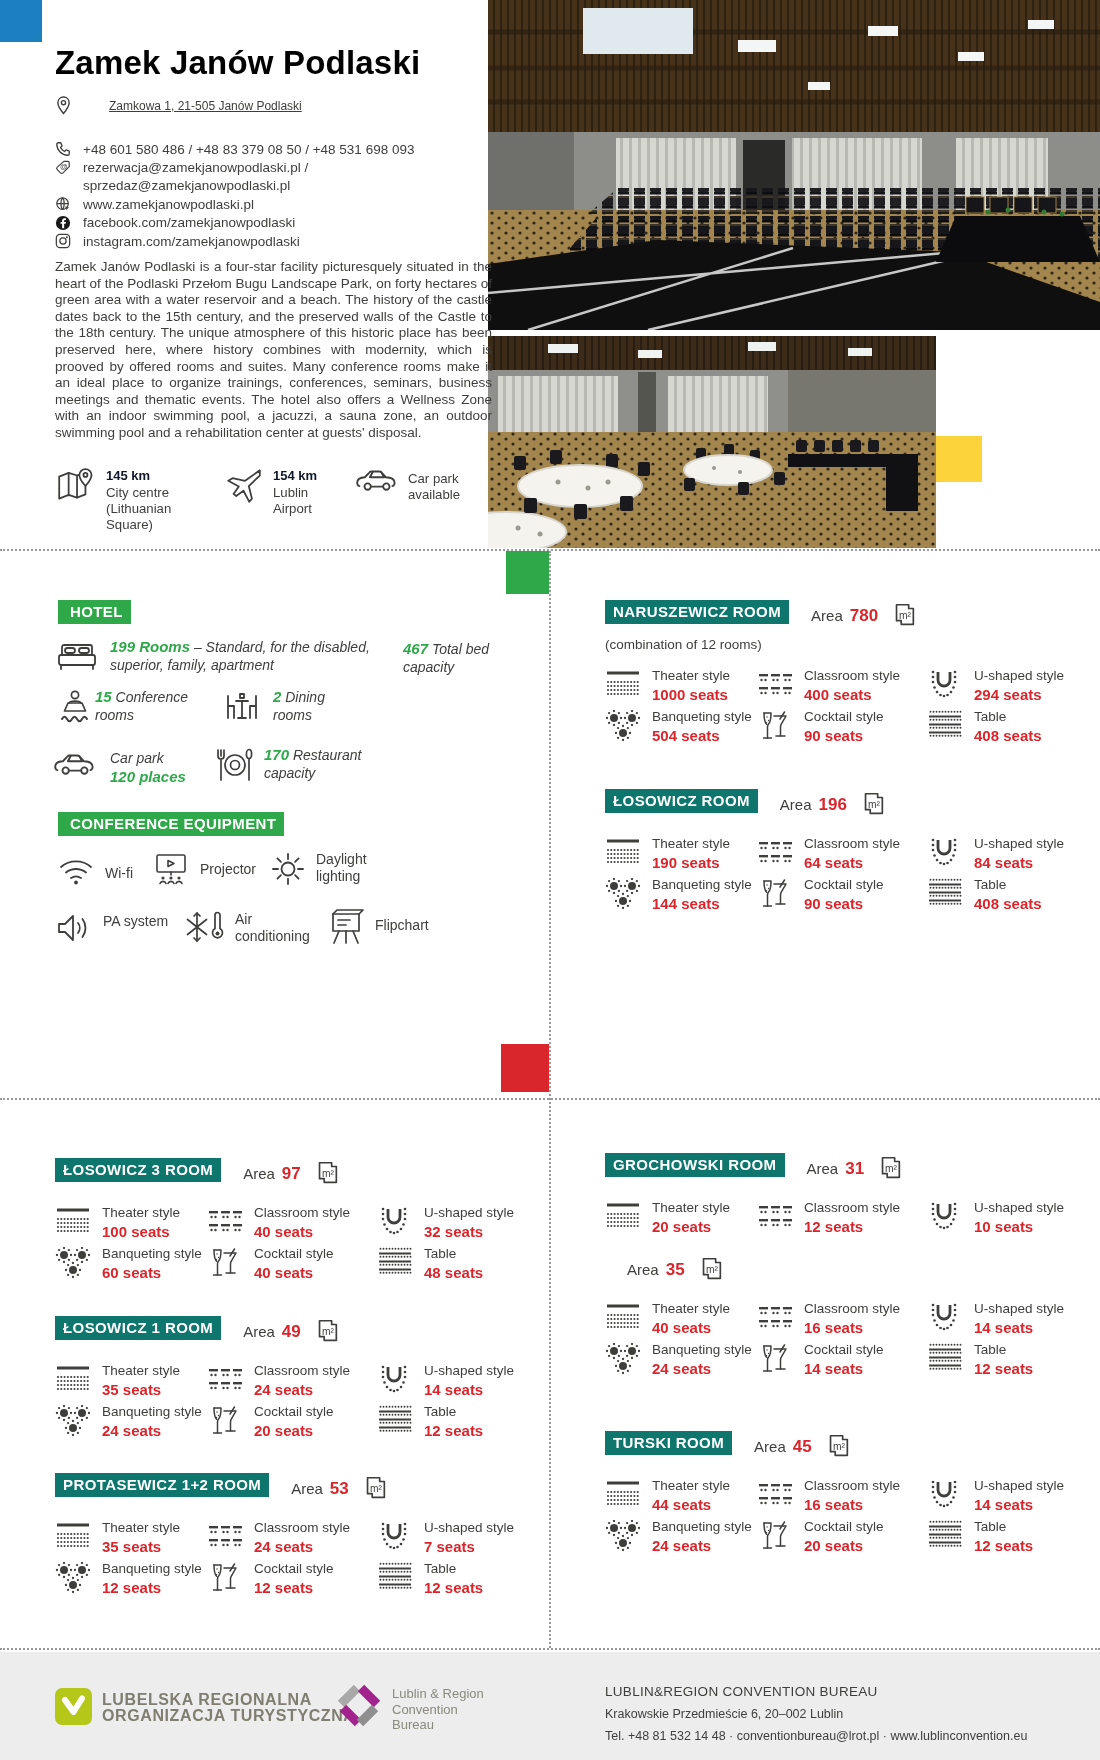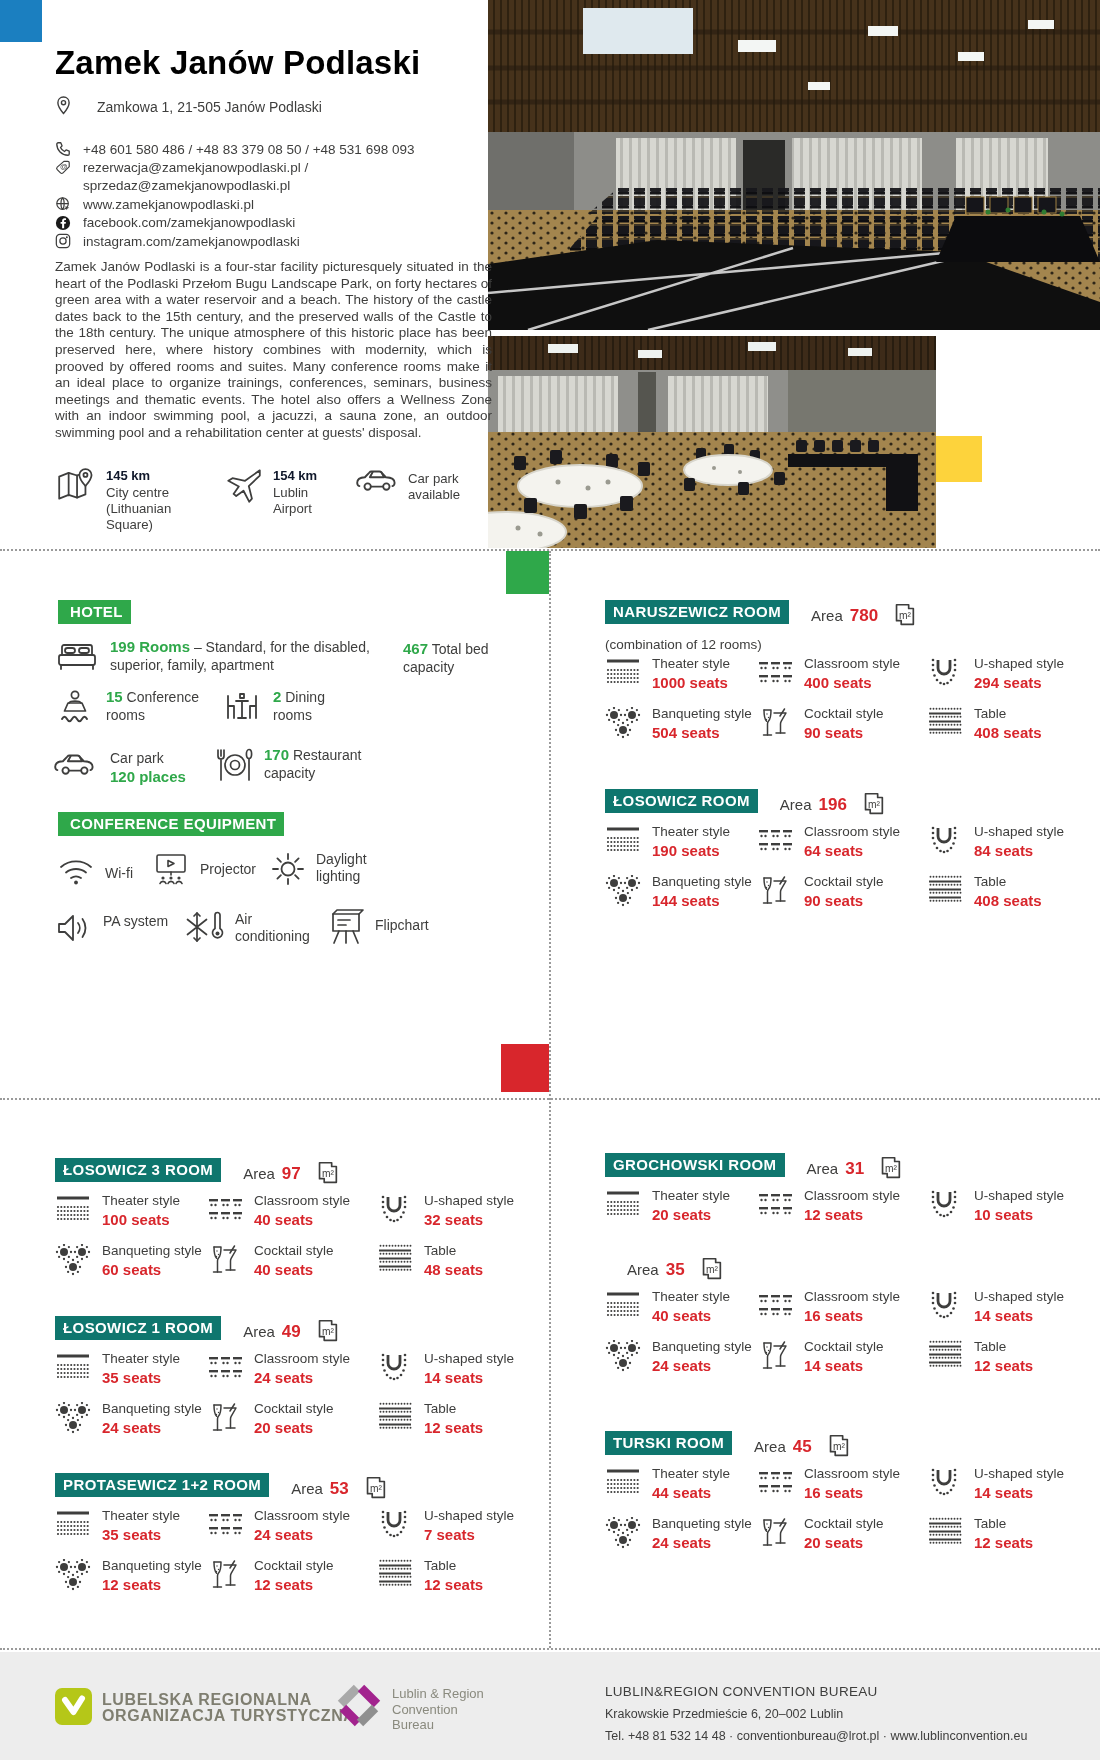--- a/index.html
+++ b/index.html
@@ -14,53 +14,53 @@
   #sq-blue{left:0;top:0;width:42px;height:42px;background:#1b7fc0;}
   #sq-green{left:506px;top:551px;width:43px;height:43px;background:#2fa84a;}
   #sq-red{left:501px;top:1044px;width:48px;height:48px;background:#d8262c;}
   #sq-yellow{left:936px;top:436px;width:46px;height:46px;background:#fdd33c;}
   
   .hdot{position:absolute;left:0;width:1100px;height:0;border-top:2px dotted #9a9a9a;}
   .vdot{position:absolute;left:549px;top:551px;height:1097px;width:0;border-left:2px dotted #9a9a9a;}
   
   #page-title{left:55px;top:44px;font-size:33px;font-weight:bold;color:#000000;letter-spacing:.2px;}
   #addr-row{left:56px;top:96px;display:flex;align-items:flex-start;}
-  #addr-row .ctx{margin-left:13px;font-size:14px;margin-top:3px;}
+  #addr-row .ctx{margin-left:25px;font-size:12px;margin-top:3px;text-decoration:underline;}
   #contact-list{left:55px;top:140px;}
   .crow{display:flex;align-items:center;height:18.4px;}
   .cic{width:28px;flex:0 0 28px;display:flex;align-items:center;}
   .ctx{font-size:13.5px;}
   #description{left:55px;top:259px;width:437px;font-size:13.5px;line-height:16.6px;text-align:justify;}
   .dist{position:absolute;display:flex;}
   .dist .dtx{margin-left:9px;}
   .dv{color:#0f172a;font-weight:bold;font-size:13px;line-height:19px;}
   .dl{font-size:13.2px;line-height:15.8px;}
   
   .badge{display:inline-block;color:#fff;font-weight:bold;font-size:15px;letter-spacing:.4px;padding:3px 8px 4px;white-space:nowrap;}
   .badge.green{background:#2fa84a;padding-left:12px;}
   .badge.red{background:#0f766e;}
   
-  .fact{position:absolute;display:flex;}
+  .fact{position:absolute;display:flex;font-style:italic;}
   .ftx{font-size:14px;line-height:17.5px;}
   .gv{color:#2fa84a;font-weight:bold;}
   .gv.big{font-size:15px;}
   
   .equip{position:absolute;display:flex;align-items:flex-start;}
   .eqtx{font-size:14px;line-height:16.5px;margin-left:10px;margin-top:9px;}
   .eqtx.wrap{margin-top:1px;}
   
   .room-card{position:absolute;width:495px;}
   .room-head{display:flex;align-items:flex-start;}
   .badge-lines{display:flex;flex-direction:column;align-items:flex-start;gap:2px;}
   .area{display:flex;align-items:center;margin-left:22px;margin-top:0;}
   .area .al{font-size:15px;}
   .area .av{color:#d8262c;font-size:17px;font-weight:bold;margin-left:7px;}
   .area .m2icon{margin-left:12px;display:flex;}
   .room-sub{font-size:13.5px;margin-top:6px;}
-  .stats{display:grid;grid-template-columns:152px 170px 1fr;row-gap:13px;margin-top:4px;}
+  .stats{display:grid;grid-template-columns:152px 170px 1fr;row-gap:4px;margin-top:16px;}
   .stat{display:flex;}
   .stat .sic{width:38px;flex:0 0 38px;margin-top:1px;}
   .stat .stx{margin-left:9px;}
   .stat .sl{font-size:13.5px;white-space:nowrap;}
   .stat .sv{font-size:15px;font-weight:bold;color:#d8262c;margin-top:3px;white-space:nowrap;}
   
   #photo1{left:488px;top:0;width:612px;height:330px;}
   #photo2{left:488px;top:336px;width:448px;height:212px;}
   #photo1 svg,#photo2 svg{display:block;width:100%;height:100%;}
   
@@ -319,21 +319,21 @@
     <span class="gv big">467</span><span> Total bed capacity</span>
   </div>
 </div>
 <div class="fact" style="left:55px;top:688px">
   <span id="ic-conf"><svg width="40" height="38" viewBox="0 0 40 38" fill="none" stroke="#3e3e3d" stroke-width="1.7" stroke-linejoin="round" stroke-linecap="round">
         <circle cx="20" cy="7" r="3.6"></circle>
         <path d="M14 15c1.5-2.4 10.5-2.4 12 0"></path>
         <path d="M13 15h14l3.5 8h-21z"></path>
         <path d="M7 31q2.5-4.5 5 0t5 0t5 0t5 0t5 0" stroke-width="2"></path>
       </svg></span>
-  <div class="ftx" style="margin-left:11px;width:112px">
+  <div class="ftx" style="width:112px">
     <span class="gv big">15</span><span> Conference rooms</span>
   </div>
 </div>
 <div class="fact" style="left:222px;top:688px">
   <span id="ic-dining"><svg width="40" height="36" viewBox="0 0 40 36" fill="none" stroke="#3e3e3d" stroke-width="1.8" stroke-linejoin="round" stroke-linecap="round">
         <path d="M6 8v22M6 18h6v12"></path>
         <path d="M34 8v22M34 18h-6v12"></path>
         <path d="M14 13h12M20 13v17M16 30h8"></path>
         <path d="M18 6h4v4h-4z"></path>
       </svg></span>

